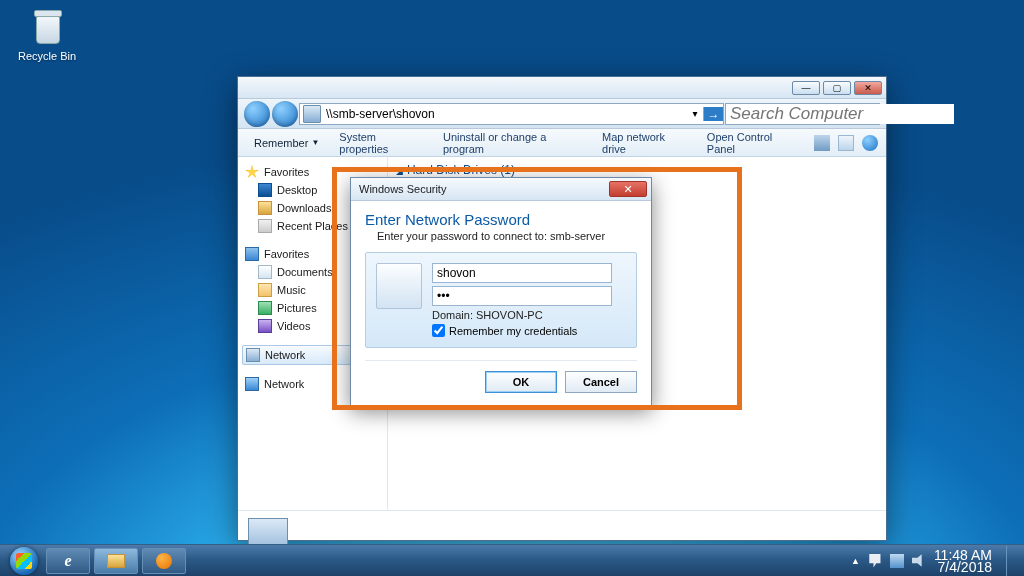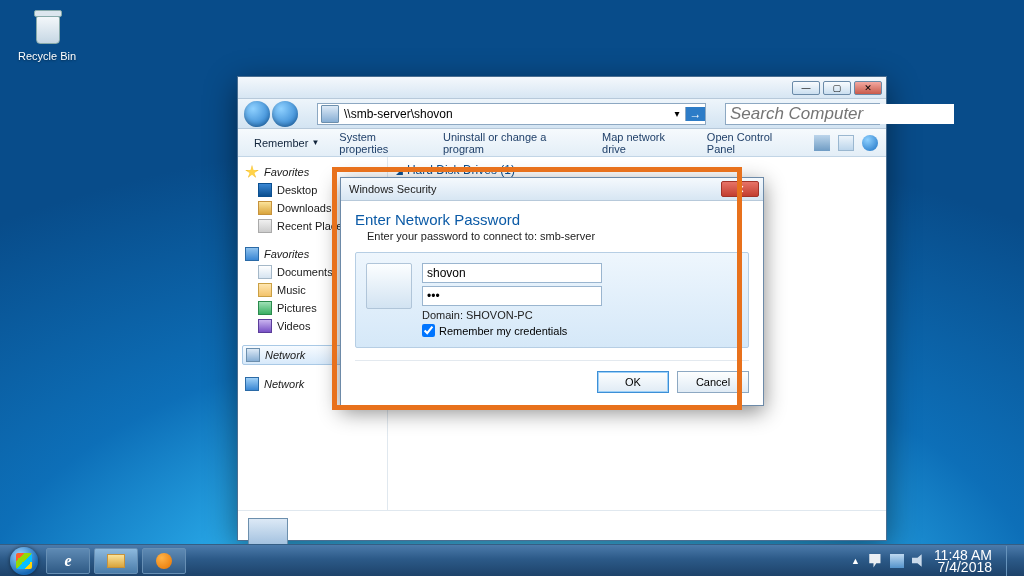--- a/index.html
+++ b/index.html
@@ -10,21 +10,21 @@
 .desktop-icon { position: absolute; top: 8px; left: 18px; text-align: center; color: #fff; font-size: 11px; text-shadow: 0 1px 2px #0006; }
 .desktop-icon .bin { width: 40px; height: 40px; margin: 0 auto 2px; position: relative; }
 .desktop-icon .bin::before { content:""; position:absolute; left:9px; top:8px; width:22px; height:26px; background:linear-gradient(#f3f7fa,#c6d7e4); border:1px solid #8aa; border-radius:2px 2px 4px 4px; }
 .desktop-icon .bin::after  { content:""; position:absolute; left:7px; top:2px; width:26px; height:5px; background:#dce6ee; border:1px solid #8aa; border-radius:2px; }
 
 
 .explorer { position:absolute; left:237px; top:76px; width:650px; height:465px; background:#fff; border:1px solid #4a6e91; box-shadow:0 8px 30px #0007; }
 .titlebar { height:22px; background:linear-gradient(#f4f8fc,#d7e6f3); display:flex; justify-content:flex-end; align-items:center; padding:0 4px; gap:3px; border-bottom:1px solid #b7c9da;}
 .winbtn { width:28px; height:14px; border:1px solid #6a8aa8; border-radius:2px; font-size:9px; display:flex; align-items:center; justify-content:center; background:linear-gradient(#f8fbfe,#cbdff0); cursor:pointer;}
 .winbtn.close { background:linear-gradient(#f3a8a0,#c85a4a);}
-.addr-row { height:30px; display:flex; align-items:center; background:linear-gradient(#eef5fb,#d3e4f2); border-bottom:1px solid #b7c9da; padding:0 6px; gap:19px;}
+.addr-row { height:30px; display:flex; align-items:center; background:linear-gradient(#eef5fb,#d3e4f2); border-bottom:1px solid #b7c9da; padding:0 6px; gap:1px;}
 .navcircles{ width:54px; height:26px; position:relative; cursor:pointer;}
 .navcircles::before,.navcircles::after{content:"";position:absolute;top:0;width:26px;height:26px;border-radius:50%;background:radial-gradient(circle at 35% 30%,#8fd1ff,#1b71c4);box-shadow:inset 0 -2px 4px #0004;}
 .navcircles::before{left:0}.navcircles::after{right:0}
 .addrbar{flex:1;display:flex;align-items:center;height:22px;background:#fff;border:1px solid #8da8c2;}
 .addrbar .icon{width:18px;height:18px;margin:0 3px;background:linear-gradient(#dce9f6,#87aed4);border:1px solid #6c8fad;border-radius:1px;}
 .addrbar input{flex:1;border:none;outline:none;font-size:12px;padding:2px;}
 .addrbar .drop{width:16px;text-align:center;font-size:10px;cursor:pointer;}
 .addrbar .go{width:20px;background:#2d7cc7;color:#fff;text-align:center;font-size:12px;cursor:pointer;border-left:1px solid #8da8c2;}
 .searchbox{width:155px;height:22px;background:#fff;border:1px solid #8da8c2;display:flex;align-items:center;padding:0 4px;}
 .searchbox input{flex:1;border:none;outline:none;font-size:17px;font-style:italic;color:#888;}
@@ -32,21 +32,21 @@
 .toolbar { height:28px; background:linear-gradient(#f6fafd,#e3eef7); border-bottom:1px solid #c2d5e6; display:flex; align-items:center; font-size:11px; color:#21416a; padding:0 8px; gap:4px;}
 .toolbar .tbtn{padding:3px 8px;cursor:pointer;}
 .toolbar .org{color:#10233a;display:flex;align-items:center;gap:3px;}
 .toolbar .spacer{flex:1;}
 .toolbar .ricons{display:flex;gap:8px;align-items:center;}
 .toolbar .ric{width:16px;height:16px;cursor:pointer;}
 
 .body { display:flex; height:353px; }
 .sidebar { width:150px; border-right:1px solid #e0e8ef; padding:6px 4px; font-size:11px; color:#1a1a1a; overflow:hidden;}
 .sb-group{margin-bottom:10px;}
-.sb-head{display:flex;align-items:center;gap:5px;padding:2px 3px;cursor:pointer;font-style:italic;}
+.sb-head{display:flex;align-items:center;gap:5px;padding:2px 3px;cursor:pointer;}
 .sb-item{display:flex;align-items:center;gap:5px;padding:2px 3px 2px 16px;cursor:pointer;}
 .ic{width:14px;height:14px;display:inline-block;flex-shrink:0;}
 .ic-star{background:radial-gradient(circle,#ffd24a 40%,#e3a100 70%);clip-path:polygon(50% 0,61% 35%,98% 35%,68% 57%,79% 91%,50% 70%,21% 91%,32% 57%,2% 35%,39% 35%);}
 .ic-desk{background:linear-gradient(#3a87d4,#0b4f90);border:1px solid #0b4f90;}
 .ic-dl{background:linear-gradient(#fbe39a,#d9a43b);border:1px solid #c6923b;}
 .ic-recent{background:linear-gradient(#f0f0f0,#ccc);border:1px solid #aaa;}
 .ic-lib{background:linear-gradient(#8fc2ee,#3a87d4);border:1px solid #2b6aa6;}
 .ic-doc{background:linear-gradient(#fff,#d6e4f1);border:1px solid #a5b8c8;}
 .ic-mus{background:linear-gradient(#ffe6b0,#f3c36b);border:1px solid #caa044;}
 .ic-pic{background:linear-gradient(#9fe0b6,#3aaf63);border:1px solid #2a8a4c;}
@@ -61,35 +61,35 @@
 
 .details{height:54px;border-top:1px solid #e0e8ef;display:flex;align-items:center;gap:10px;padding:4px 10px;font-size:11px;color:#444;}
 .details .thumb{width:40px;height:40px;background:linear-gradient(#dce9f6,#87aed4);border:1px solid #6c8fad;}
 .details .k{color:#666;}
 .details .v{color:#222;}
 
 
 .hl{position:absolute;left:332px;top:167px;width:410px;height:243px;border:5px solid #e8711c;pointer-events:none;z-index:5;}
 
 
-.secdlg{position:absolute;left:340px;top:177px;width:424px;background:#fff;border:1px solid #6d8aa8;box-shadow:0 6px 20px #0007;z-index:4;}
+.secdlg{position:absolute;left:350px;top:177px;width:302px;background:#fff;border:1px solid #6d8aa8;box-shadow:0 6px 20px #0007;z-index:4;}
 .secdlg .dlgtitle{height:23px;background:linear-gradient(#f5f9fd,#d7e6f3);display:flex;align-items:center;justify-content:space-between;padding:0 4px 0 8px;font-size:11px;color:#1a1a1a;border-bottom:1px solid #b7c9da;}
 .secdlg .xbtn{width:38px;height:16px;background:linear-gradient(#e77367,#c23e30);border:1px solid #a23329;border-radius:2px;color:#fff;font-size:11px;display:flex;align-items:center;justify-content:center;cursor:pointer;}
 .dlgbody{padding:10px 14px 12px;}
 .dlgh{color:#0b5aa6;font-size:15px;margin-bottom:2px;}
 .dlgsub{font-size:11px;color:#222;margin-bottom:10px;margin-left:12px;}
 .credbox{background:linear-gradient(#eef6fd,#d5e8f8);border:1px solid #b6cee4;border-radius:2px;padding:10px;display:flex;gap:10px;}
 .credava{width:46px;height:46px;background:linear-gradient(#fcfeff,#d2e3f2);border:1px solid #b0c5d9;border-radius:2px;}
 .credfields{flex:1;display:flex;flex-direction:column;gap:3px;font-size:11px;}
 .credfields input{width:180px;height:20px;border:1px solid #9ab5cf;padding:1px 4px;font-size:12px;}
 .domainrow{color:#222;}
 .chkrow{display:flex;align-items:center;gap:4px;}
 .chkrow input{width:13px;height:13px;}
 .dlgbtns{display:flex;justify-content:flex-end;gap:8px;margin-top:12px;border-top:1px solid #e3e9ef;padding-top:10px;}
-.dlgbtns button{width:72px;height:22px;font-size:11px;border:1px solid #8da8c2;background:linear-gradient(#fdfefe,#e0ebf5);cursor:pointer;}
+.dlgbtns button{width:72px;height:22px;font-size:11px;border:1px solid #8da8c2;background:linear-gradient(#fdfefe,#e0ebf5);cursor:pointer;font-weight:bold;}
 .dlgbtns button.primary{border:1px solid #3d8fd6;box-shadow:0 0 0 1px #9dd0f8 inset;}
 
 
 .taskbar{position:absolute;left:0;bottom:0;width:100%;height:32px;background:linear-gradient(#4c7bab, #2c5a88 45%, #1d426a);display:flex;align-items:center;padding:0 6px;gap:4px;color:#fff;font-size:11px;border-top:1px solid #355e84;}
 .start{width:36px;height:30px;cursor:pointer;display:flex;align-items:center;justify-content:center;}
 .start-orb{width:28px;height:28px;border-radius:50%;background:radial-gradient(circle at 35% 30%,#9ed6ff,#1769b6 70%);box-shadow:0 0 4px #0008;position:relative;}
 .start-orb::after{content:"";position:absolute;left:6px;top:6px;width:16px;height:16px;background:
  linear-gradient(135deg,#f35325 0 25%,#81bc06 0 50%,#05a6f0 0 75%,#ffba08 0);
  border-radius:2px;filter:brightness(1.15);}
 .tbtn2{width:44px;height:26px;background:linear-gradient(#5e8ab4,#2f5a85);border:1px solid #678fb4;border-radius:2px;cursor:pointer;display:flex;align-items:center;justify-content:center;}

